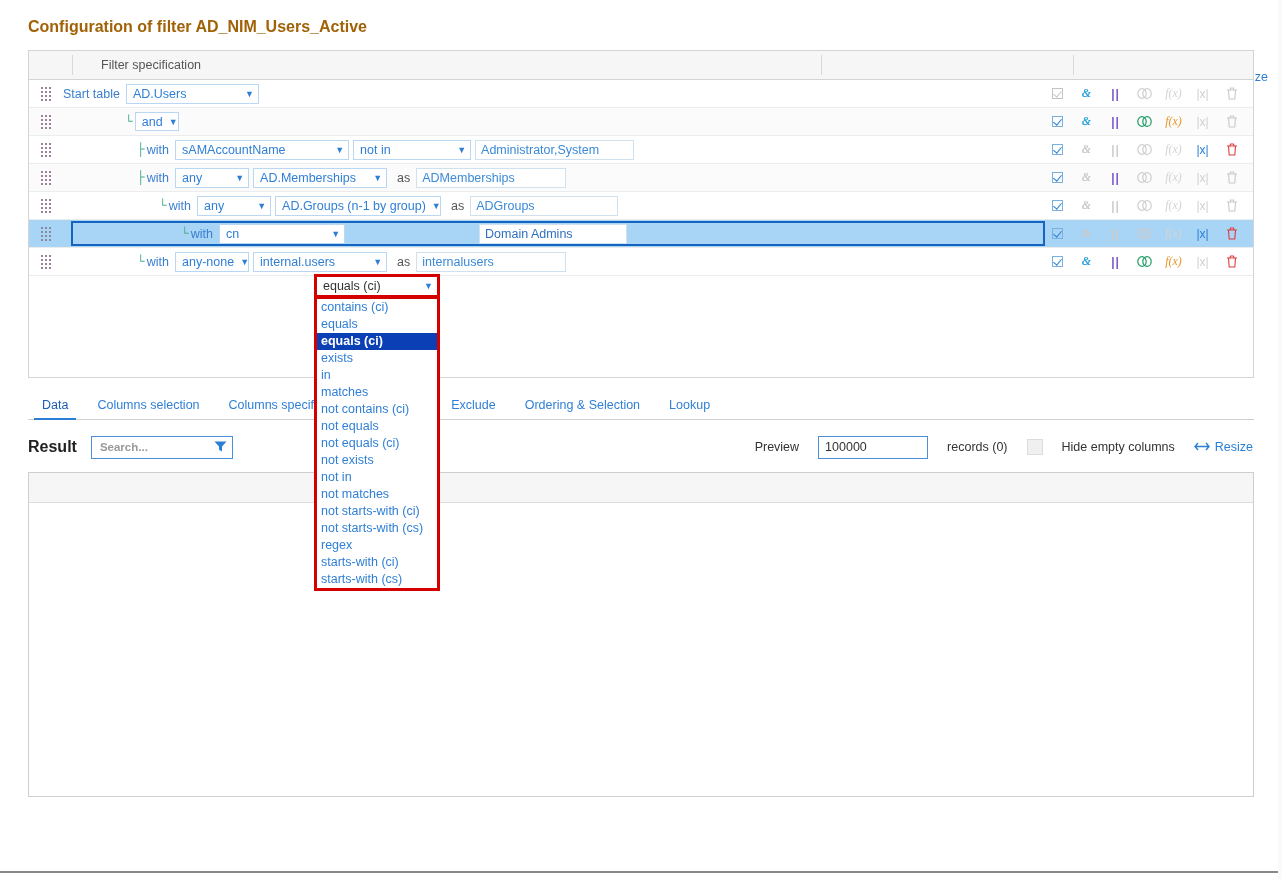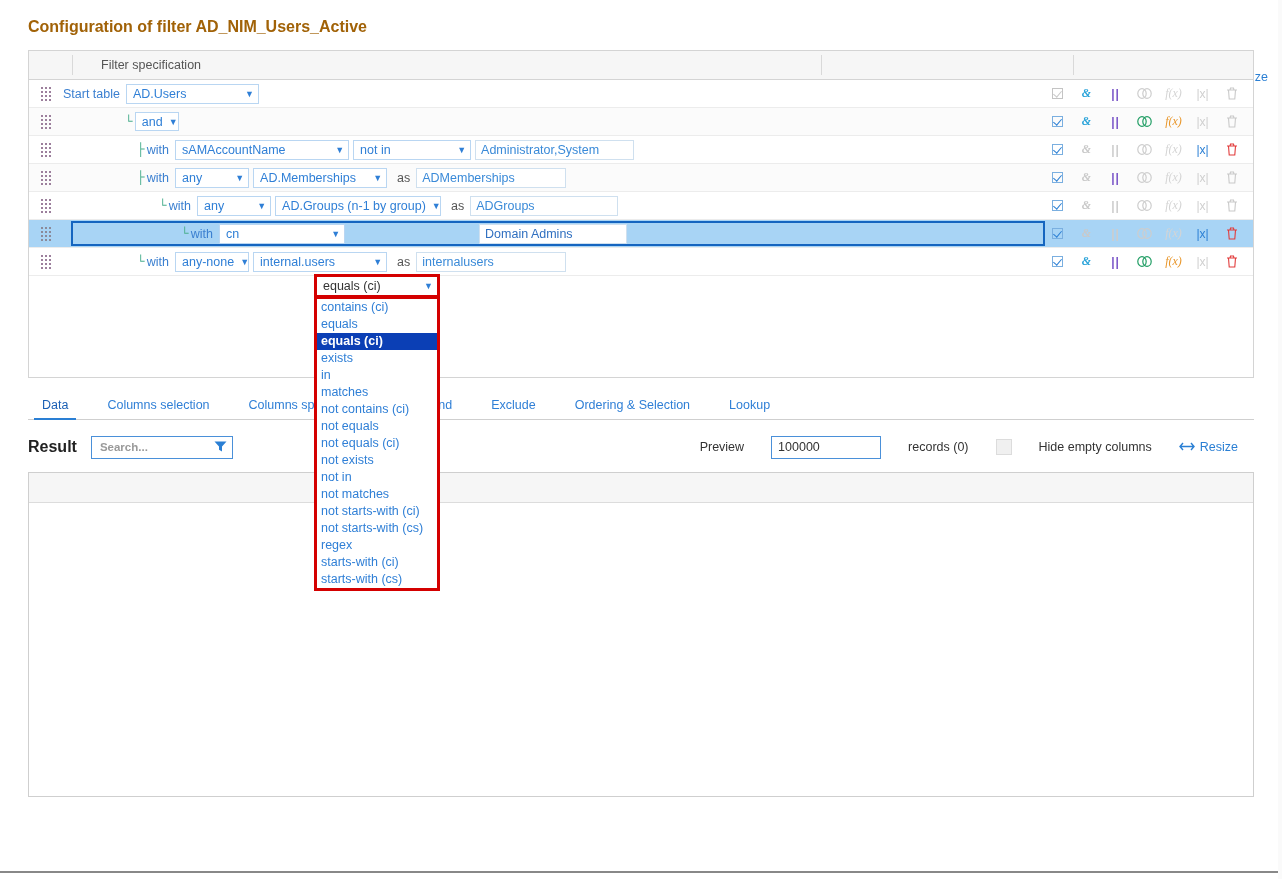--- a/index.html
+++ b/index.html
@@ -175,21 +175,21 @@
     border: 3px solid #d40000; background: #fff; z-index: 61;
     display: flex; align-items: center; justify-content: space-between;
     padding: 0 4px 0 6px; color: #333; font-size: 12.5px; cursor: pointer;
   }
   .dd-closed-box .chev { color: #2f7fd6; font-size: 9px; }
 
   
   .tabs {
     margin: 12px 28px 0 28px; width: 1226px;
     border-bottom: 1px solid #cfcfcf;
-    display: flex; align-items: flex-end; gap: 11px;
+    display: flex; align-items: flex-end; gap: 1px;
     height: 30px;
   }
   .tab {
     color: #2f7fd6; font-size: 12.5px; padding: 0 14px 7px 14px;
     cursor: pointer; position: relative;
   }
   .tab.active { color: #1a5fb4; }
   .tab.active::after {
     content:""; position:absolute; left:6px; right:6px; bottom:-1px; height:2px; background:#2a7fd4;
   }
@@ -199,22 +199,22 @@
     margin: 10px 28px 0 28px; width: 1226px; height: 34px;
     display: flex; align-items: center; position: relative;
   }
   .result-label { font-size: 16px; font-weight: bold; color: #222; margin-right: 14px; }
   .search {
     width: 142px; height: 23px; border: 1px solid #4a90d9; background:#fff;
     display: flex; align-items: center; justify-content: space-between;
     padding: 0 5px 0 8px; color: #9a9a9a; font-size: 11.5px; cursor: text; font-weight: bold;
   }
   .right-controls {
-    position: absolute; right: 16px; top: 0; height: 34px;
-    display: flex; align-items: center; gap: 27px;
+    position: absolute; right: 1px; top: 0; height: 34px;
+    display: flex; align-items: center; gap: 19px;
   }
   .lbl-dark { color: #333; font-size: 12.5px; }
   .preview-input {
     width: 110px; height: 23px; border: 1px solid #4a90d9; background:#fff;
     display:flex; align-items:center; padding: 0 6px; font-size: 12.5px; color:#333;
   }
   .chk-box { width: 16px; height: 16px; background: #f0f0f0; border: 1px solid #dcdcdc; cursor:pointer; }
   .resize-bot { display:flex; align-items:center; gap:5px; color:#2a7fd4; font-size:12.5px; cursor:pointer; }
 
   

